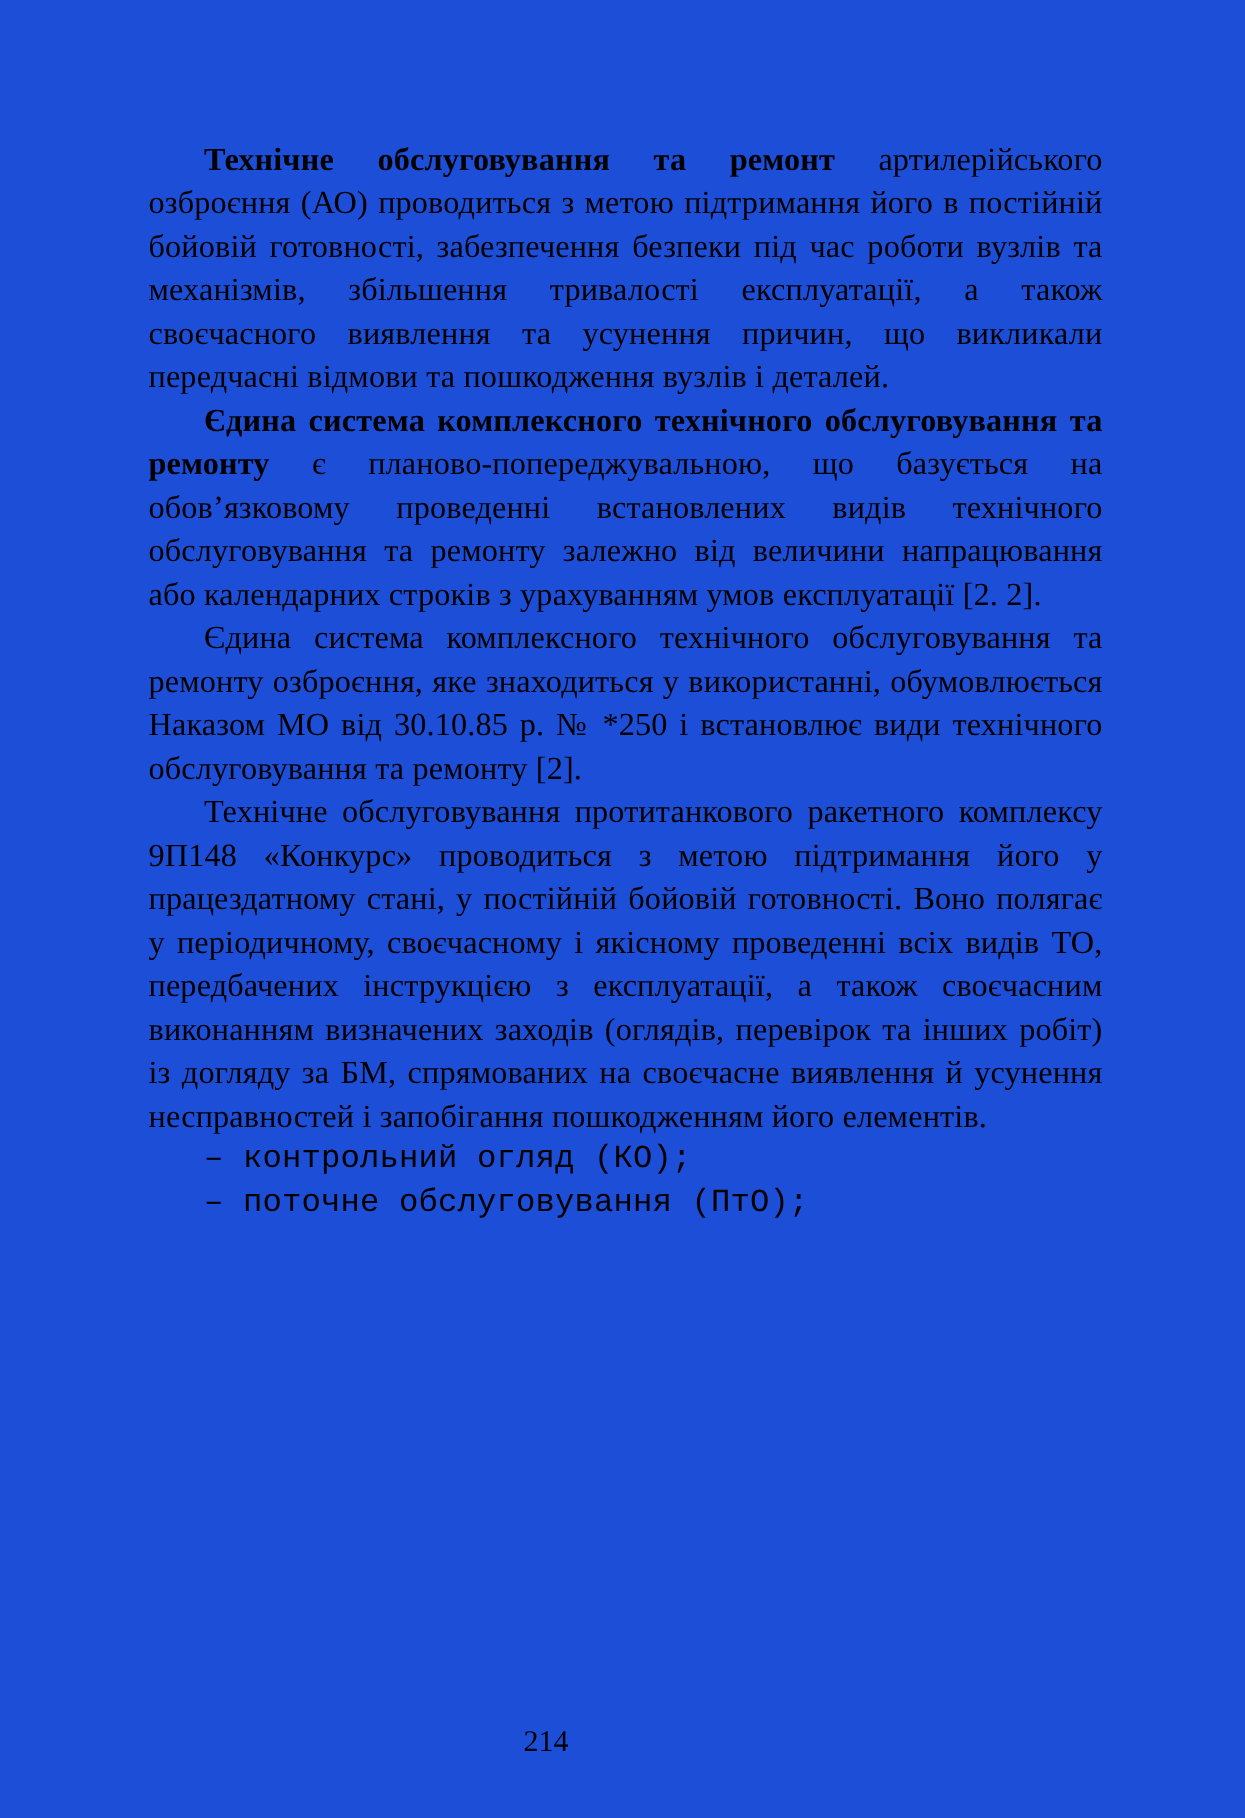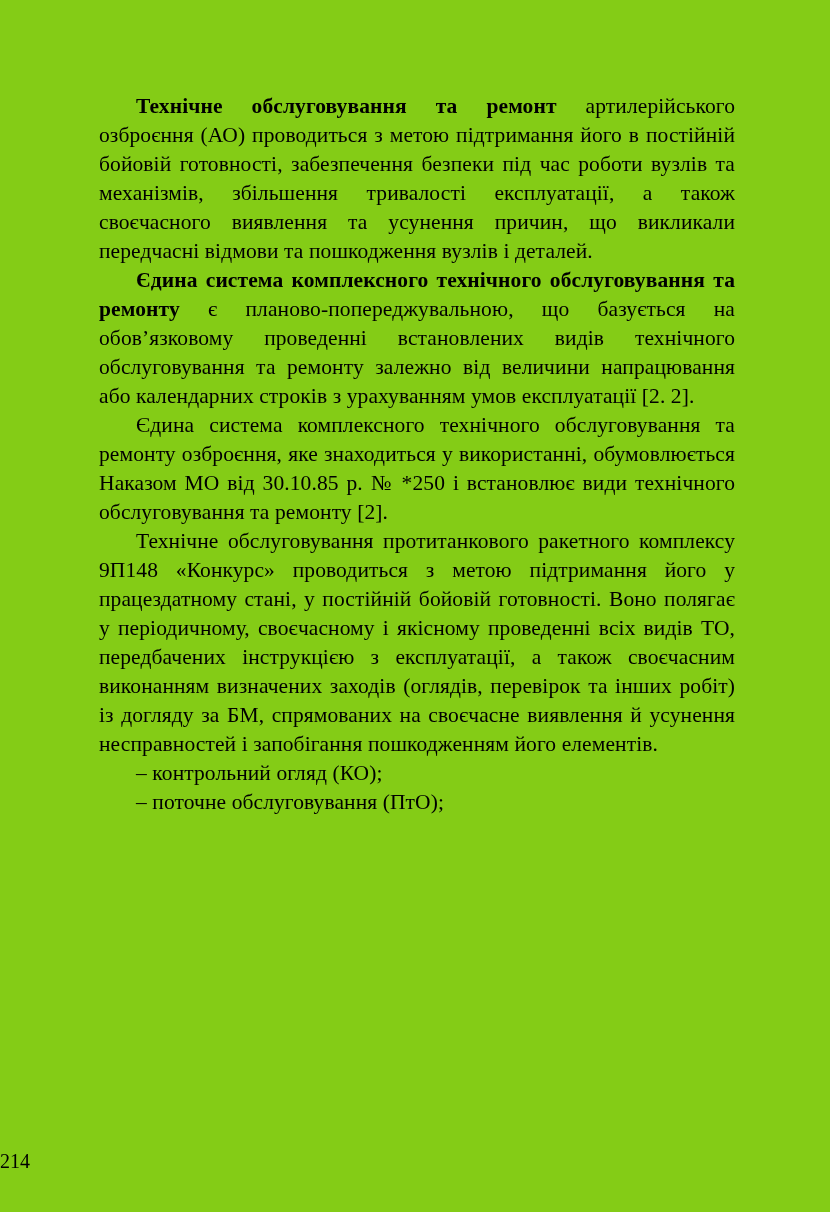--- a/index.html
+++ b/index.html
@@ -11,21 +11,21 @@
     height: 1212px;
     background: #ffffff;
     font-family: "Liberation Serif", "DejaVu Serif", serif;
     color: #000000;
     position: relative;
     overflow: hidden;
   }
   .page {
     position: absolute;
     inset: 0;
-    background: #84cc16;
+    background: #1d4ed8;
   }
   .body-text {
     position: absolute;
     left: 99px;
     top: 92px;
     width: 636px;
     font-size: 21.5px;
     line-height: 29px;
     text-align: justify;
     letter-spacing: 0.1px;
@@ -34,27 +34,28 @@
     margin: 0;
     text-indent: 37px;
   }
   .para b {
     font-weight: bold;
   }
   .list-line {
     margin: 0;
     text-indent: 37px;
     text-align: left;
+    font-family: Liberation Mono, monospace;
   }
   .page-number {
     position: absolute;
     left: 0;
     width: 728px;
     top: 1148px;
-    text-align: left;
+    text-align: center;
     font-size: 20px;
     line-height: 26px;
   }
 </style>
 </head>
 <body>
 
 <main class="page">
   <section class="body-text">
 

